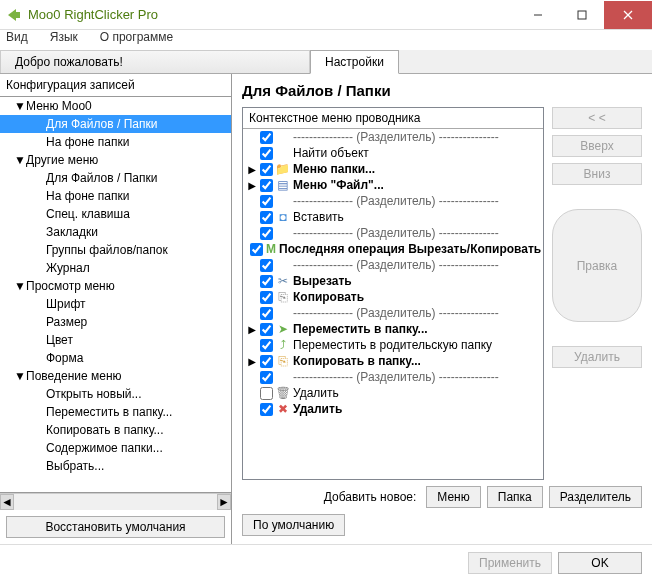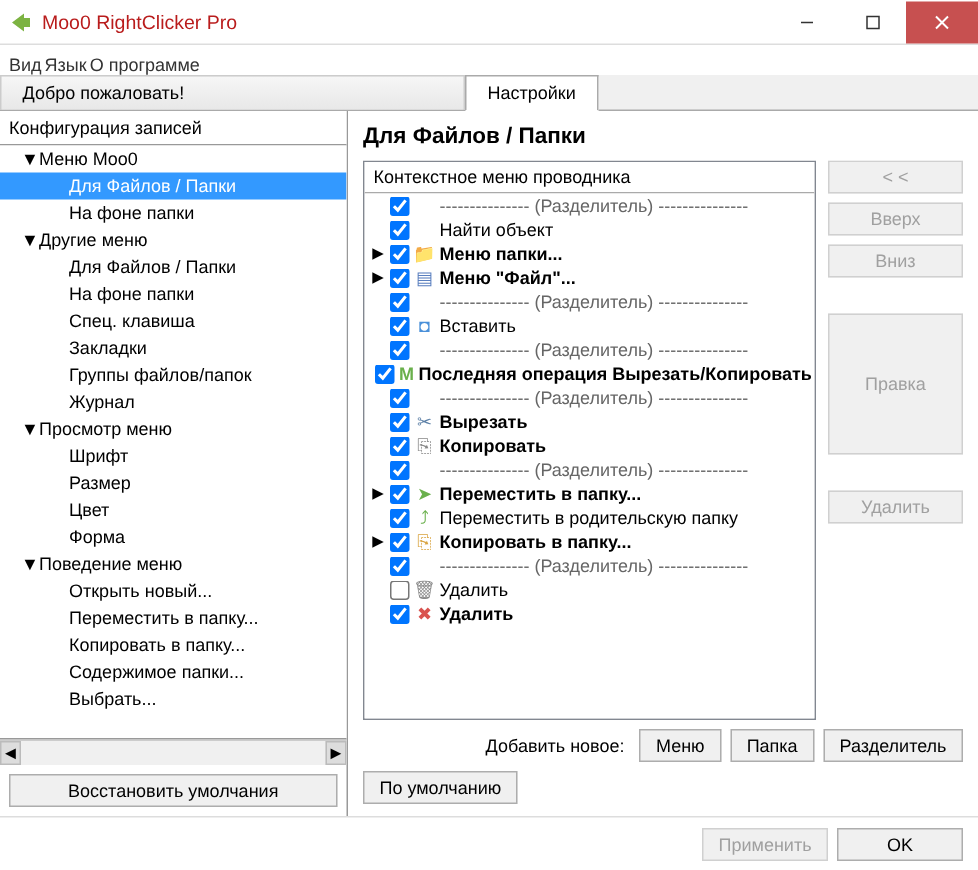--- a/index.html
+++ b/index.html
@@ -1,26 +1,26 @@
 <!DOCTYPE html>
 <html><head>
 <meta charset="utf-8">
 <style>
 * { box-sizing: border-box; margin: 0; padding: 0; font-family: "Segoe UI", Tahoma, sans-serif; font-size: 12px; }
 body { background: #fff; width: 652px; height: 580px; overflow: hidden; position: relative; display: flex; flex-direction: column; }
 
 
 .titlebar { height: 30px; background: #fff; border-bottom: 1px solid #ddd; display: flex; align-items: center; padding: 0 0 0 6px; }
 .titlebar .app-icon { width: 16px; height: 16px; margin-right: 6px; color: #7cb342; }
-.titlebar .title { flex: 1; font-size: 13px; color: #b91c1c; }
+.titlebar .title { flex: 1; font-size: 13px; color: #4d7c0f; }
 .titlebar .wbtn { width: 44px; height: 28px; display: flex; align-items: center; justify-content: center; color: #333; }
 .titlebar .wbtn.close { background: #c75050; color: #fff; width: 48px; }
 
 
-.menubar { height: 20px; background: #fff; display: flex; align-items: flex-end; padding: 0 6px; gap: 2px; }
+.menubar { height: 20px; background: #fff; display: flex; align-items: flex-start; padding: 0 6px; gap: 22px; }
 .menubar span { color: #333; cursor: default; }
 
 
 .tabsrow { height: 24px; display: flex; border-bottom: 1px solid #aaa; background: #f0f0f0; }
 .tab { padding: 3px 14px; background: #f0f0f0; border-right: 1px solid #ccc; display: flex; align-items: center; }
 .tab.welcome { background: linear-gradient(#f6f6f6,#e8e8e8); flex: 0 0 310px; border-top: 1px solid #ccc; border-left: 1px solid #ccc; }
 .tab.active { background: #fff; border-top: 1px solid #aaa; border-left: 1px solid #aaa; border-right: 1px solid #aaa; border-bottom: 1px solid #fff; margin-bottom: -1px; }
 
 
 .main { flex: 1; display: flex; overflow: hidden; background: #fff; }
@@ -51,21 +51,21 @@
 .list-row { display: flex; align-items: center; padding: 1px 4px; gap: 3px; white-space: nowrap; }
 .list-row .exp { width: 10px; font-size: 10px; color: #000; text-align:center; }
 .list-row input[type=checkbox] { width: 13px; height: 13px; }
 .list-row .icon { width: 14px; height: 14px; display: inline-flex; align-items: center; justify-content: center; font-size: 11px; }
 .list-row .label { }
 .list-row .label.bold { font-weight: bold; }
 .list-row .label.sep { color: #666; }
 
 .sidebtns { width: 90px; display: flex; flex-direction: column; gap: 6px; }
 .sidebtns .btn { width: 100%; }
-.sidebtns .btn.tall { height: 94px; }
+.sidebtns .btn.tall { height: 113px; border-radius: 26px; }
 .sidebtns .spacer { height: 12px; }
 
 .addrow { display: flex; align-items: center; justify-content: flex-end; gap: 6px; margin-top: 6px; }
 .addrow .lbl { margin-right: 4px; }
 .defaults-row { margin-top: 6px; }
 
 
 .bottombar { height: 36px; border-top: 1px solid #ddd; display: flex; align-items: center; justify-content: flex-end; gap: 6px; padding: 0 10px; }
 
 

